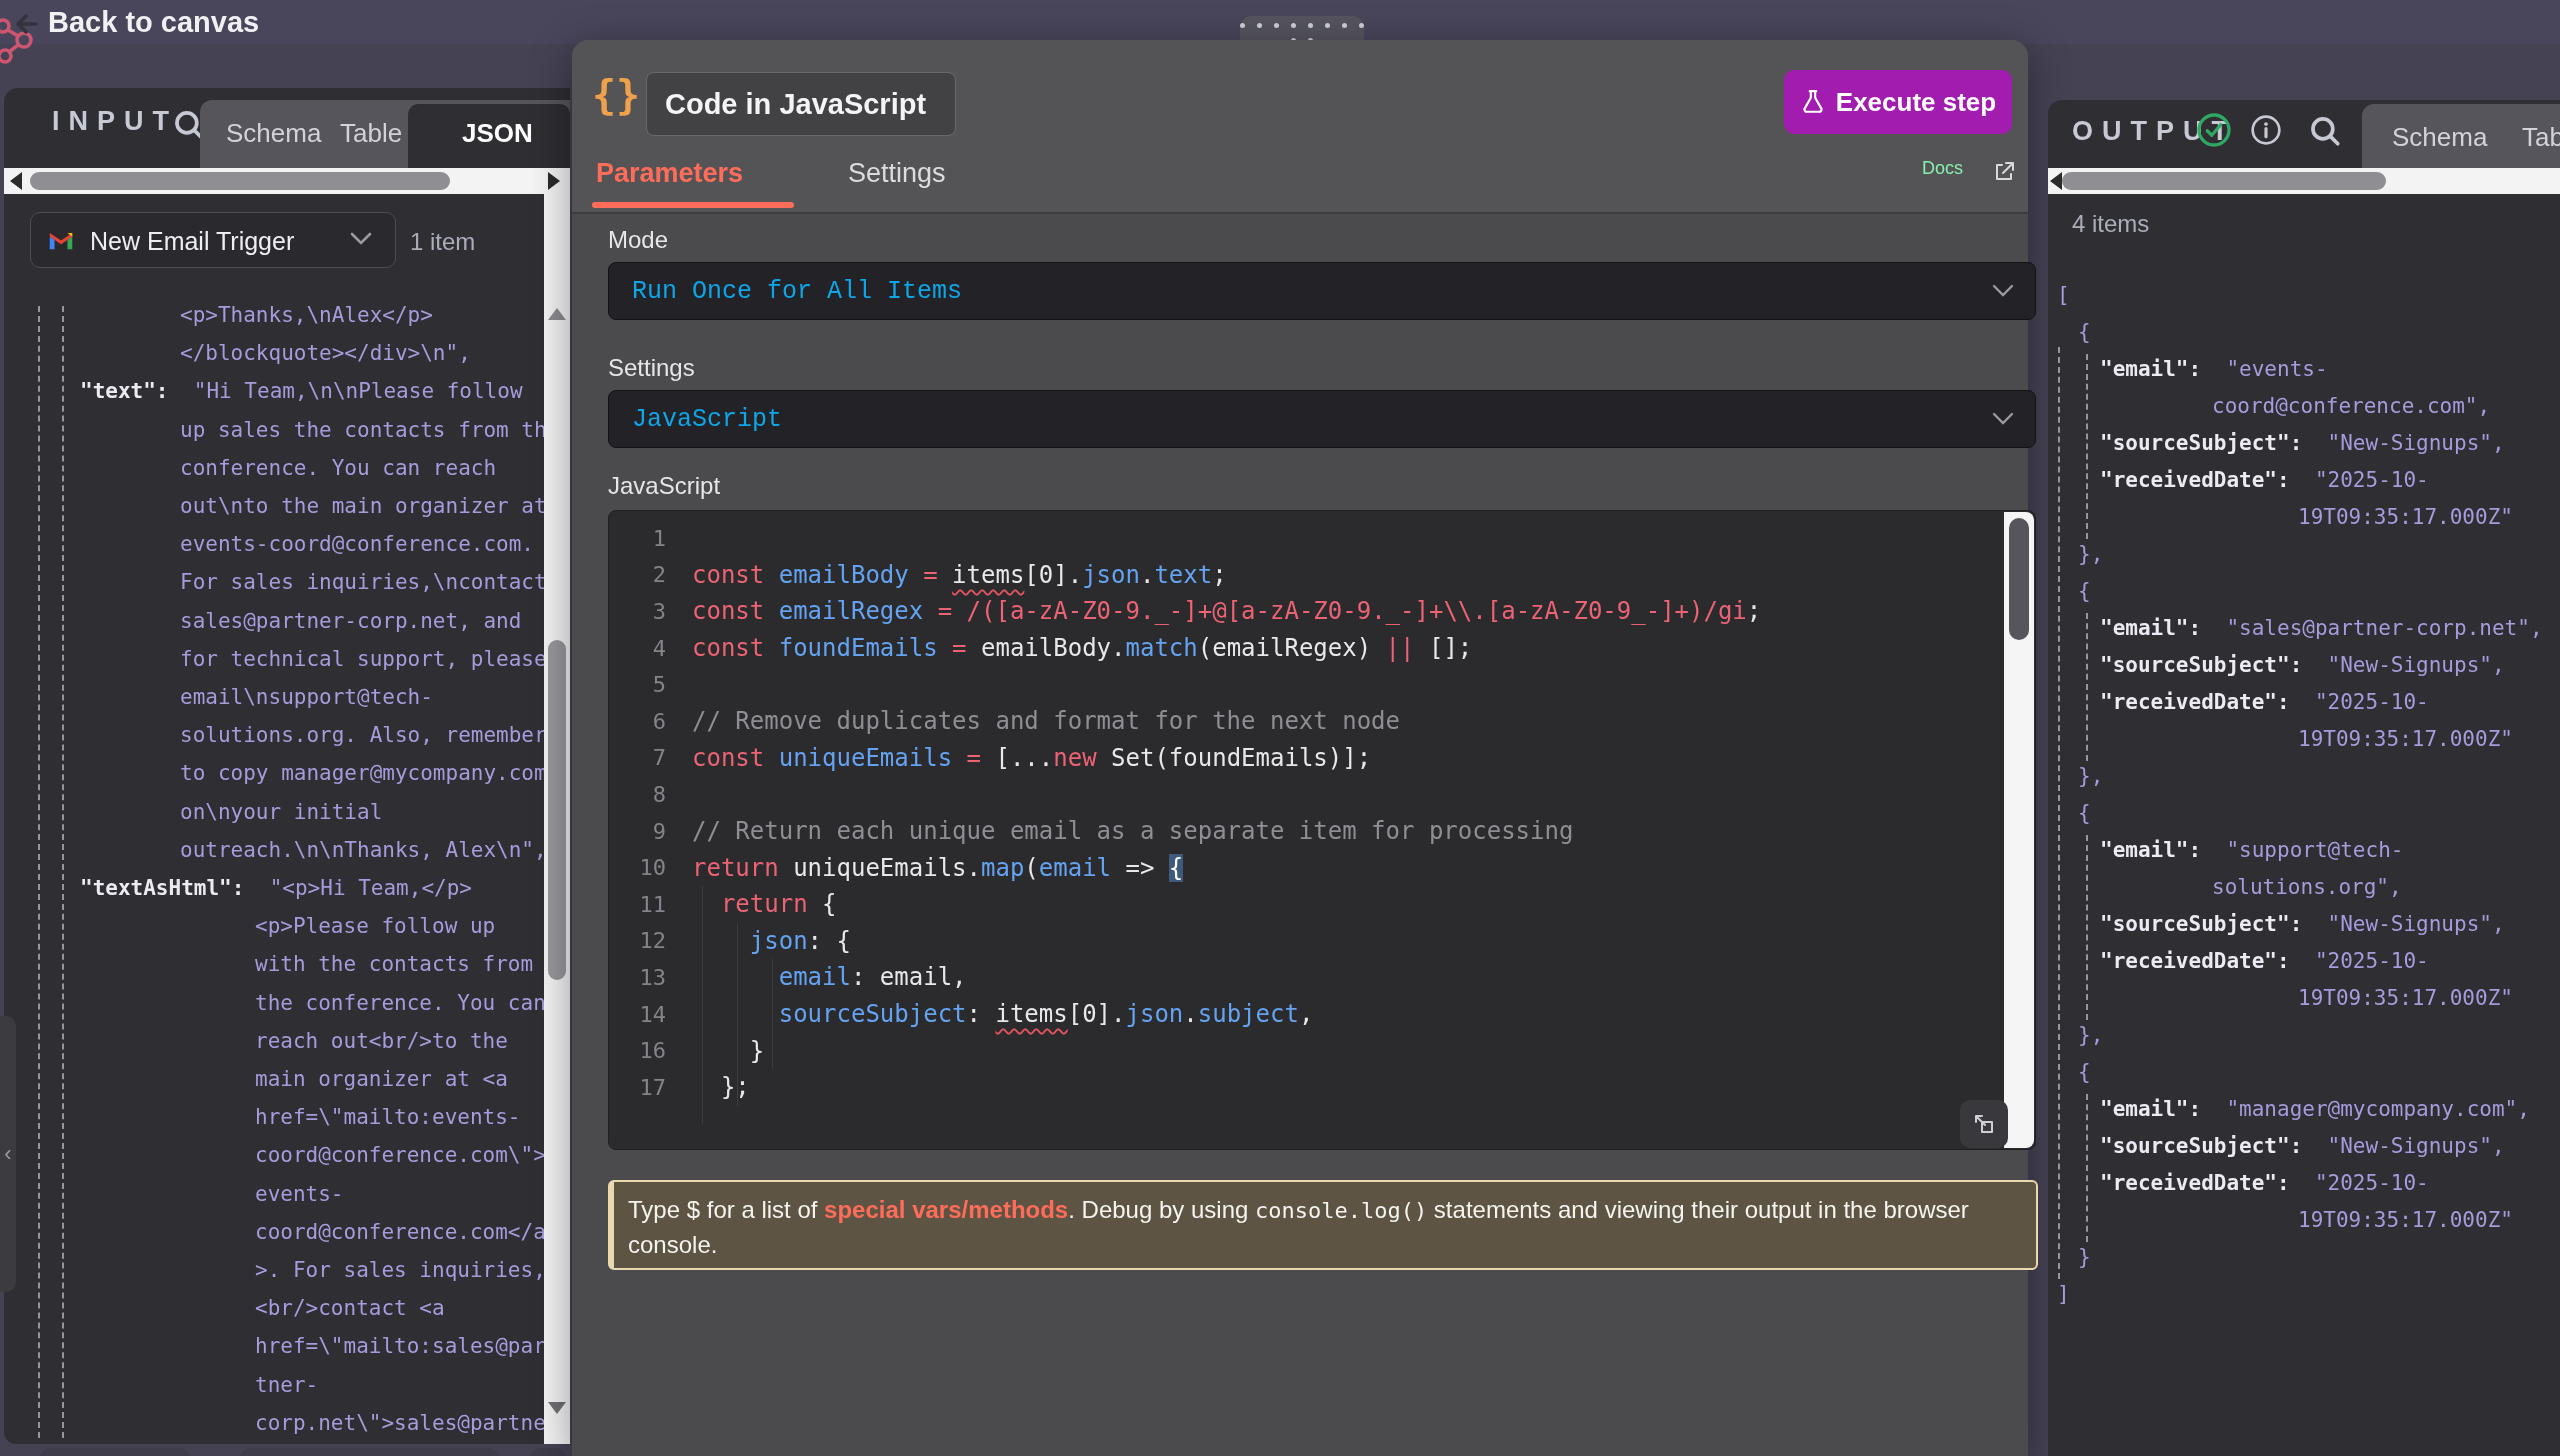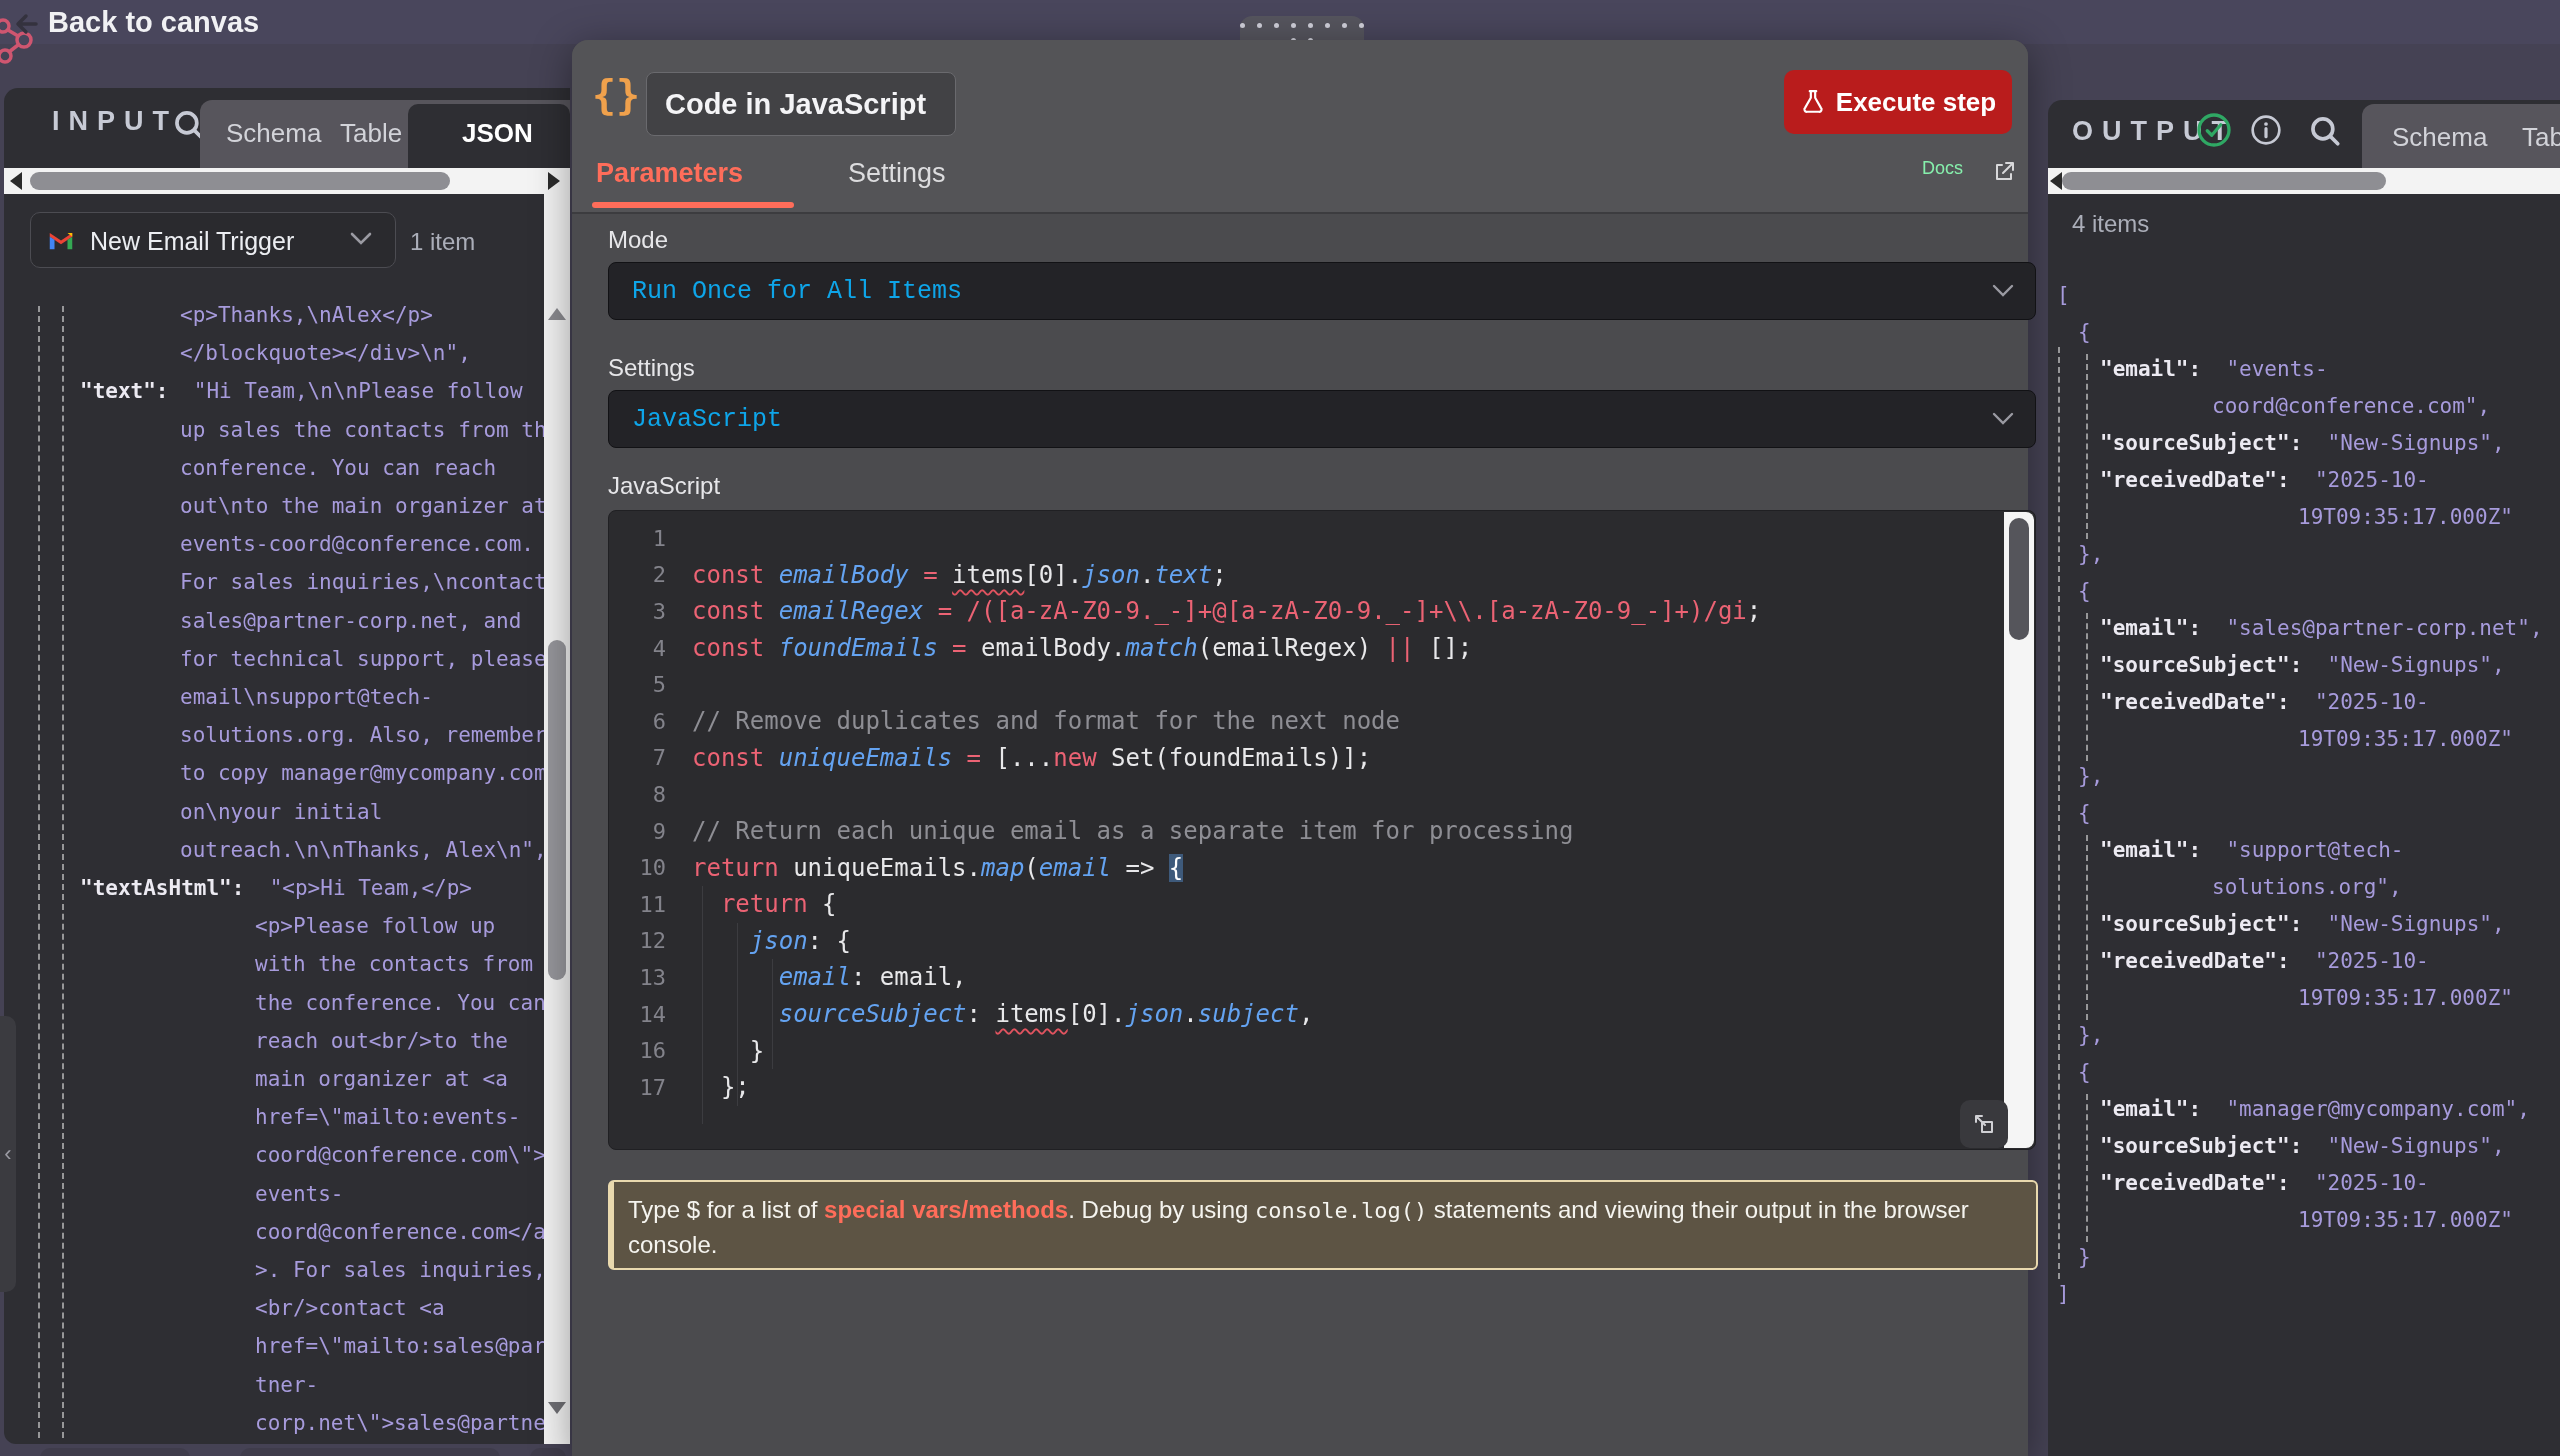--- a/index.html
+++ b/index.html
@@ -36,36 +36,36 @@
   .select{position:absolute;width:1428px;height:58px;background:#232327;border:1px solid #121215;border-radius:8px;box-sizing:border-box;}
   .select-value{position:absolute;font-size:25px;color:#0ea5e9;font-family:Liberation Mono, monospace;}
   
   .editor{position:absolute;left:608px;top:510px;width:1428px;height:640px;background:#2b2b2e;
           border:1px solid #202023;border-radius:8px;box-sizing:border-box;}
   .codebox{position:absolute;left:610px;top:520px;width:1392px;height:624px;overflow:hidden;}
   .crow{display:flex;height:36.6px;align-items:center;}
   .ln{width:56px;text-align:right;padding-right:12px;color:#83838b;font:22px "DejaVu Sans Mono",monospace;flex:none;}
   .ctext{white-space:pre;font:24px "DejaVu Sans Mono",monospace;color:#e8e8ea;padding-left:14px;}
   .s-kw{color:#ec6374;}
-  .s-id{color:#64a3f1;font-style:italic;}
+  .s-id{color:#64a3f1;}
   .s-pl{color:#e8e8ea;}
   .s-cm{color:#8e8e94;}
   .s-re{color:#ec6374;}
   .s-wv{color:#e8e8ea;text-decoration:underline wavy #e0535f 2px;text-underline-offset:6px;}
   .s-hl{background:#3e5a7b;color:#ffffff;}
   .eguide{position:absolute;width:0;border-left:1px solid #3c3c40;}
   
   .hint{position:absolute;left:608px;top:1180px;width:1430px;height:90px;background:#5d5444;
         border:2px solid #e9d9ae;border-left:6px solid #e9d9ae;border-radius:6px;box-sizing:border-box;}
   .hint-text{position:absolute;left:628px;top:1193px;width:1372px;font-size:24px;line-height:34px;color:#f5f4ef;}
   .s-tx{color:#f5f4ef;}
   .s-lk{color:#ff6d5a;font-weight:600;}
   .s-mn{font-family:"DejaVu Sans Mono",monospace;font-size:22px;}
   
-  .exec-btn{position:absolute;left:1784px;top:70px;width:228px;height:64px;background:#b91c1c;border-radius:10px;
+  .exec-btn{position:absolute;left:1784px;top:70px;width:228px;height:64px;background:#a21caf;border-radius:10px;
             display:flex;align-items:center;justify-content:center;gap:10px;color:#fff;font-size:26px;font-weight:600;}
   .title-box{position:absolute;left:646px;top:72px;width:310px;height:64px;background:#424245;border:1px solid #6a6a6e;
              border-radius:8px;display:flex;align-items:center;padding-left:18px;box-sizing:border-box;
              color:#f4f4f6;font-size:29px;font-weight:700;}
   .dots{position:absolute;left:1240px;top:16px;width:124px;height:28px;background:#56555e;border-radius:12px 12px 0 0;
         display:flex;align-items:center;justify-content:center;flex-wrap:wrap;gap:7px 12px;padding-top:6px;box-sizing:border-box;}
   .dot{width:5px;height:5px;border-radius:50%;background:#d0d0da;}
   .layer{position:absolute;left:0;top:0;width:2560px;height:1456px;pointer-events:none;}
   .clip{overflow:hidden;}
   .canvas-node{position:absolute;background:#3f3c4b;border-radius:10px;}

